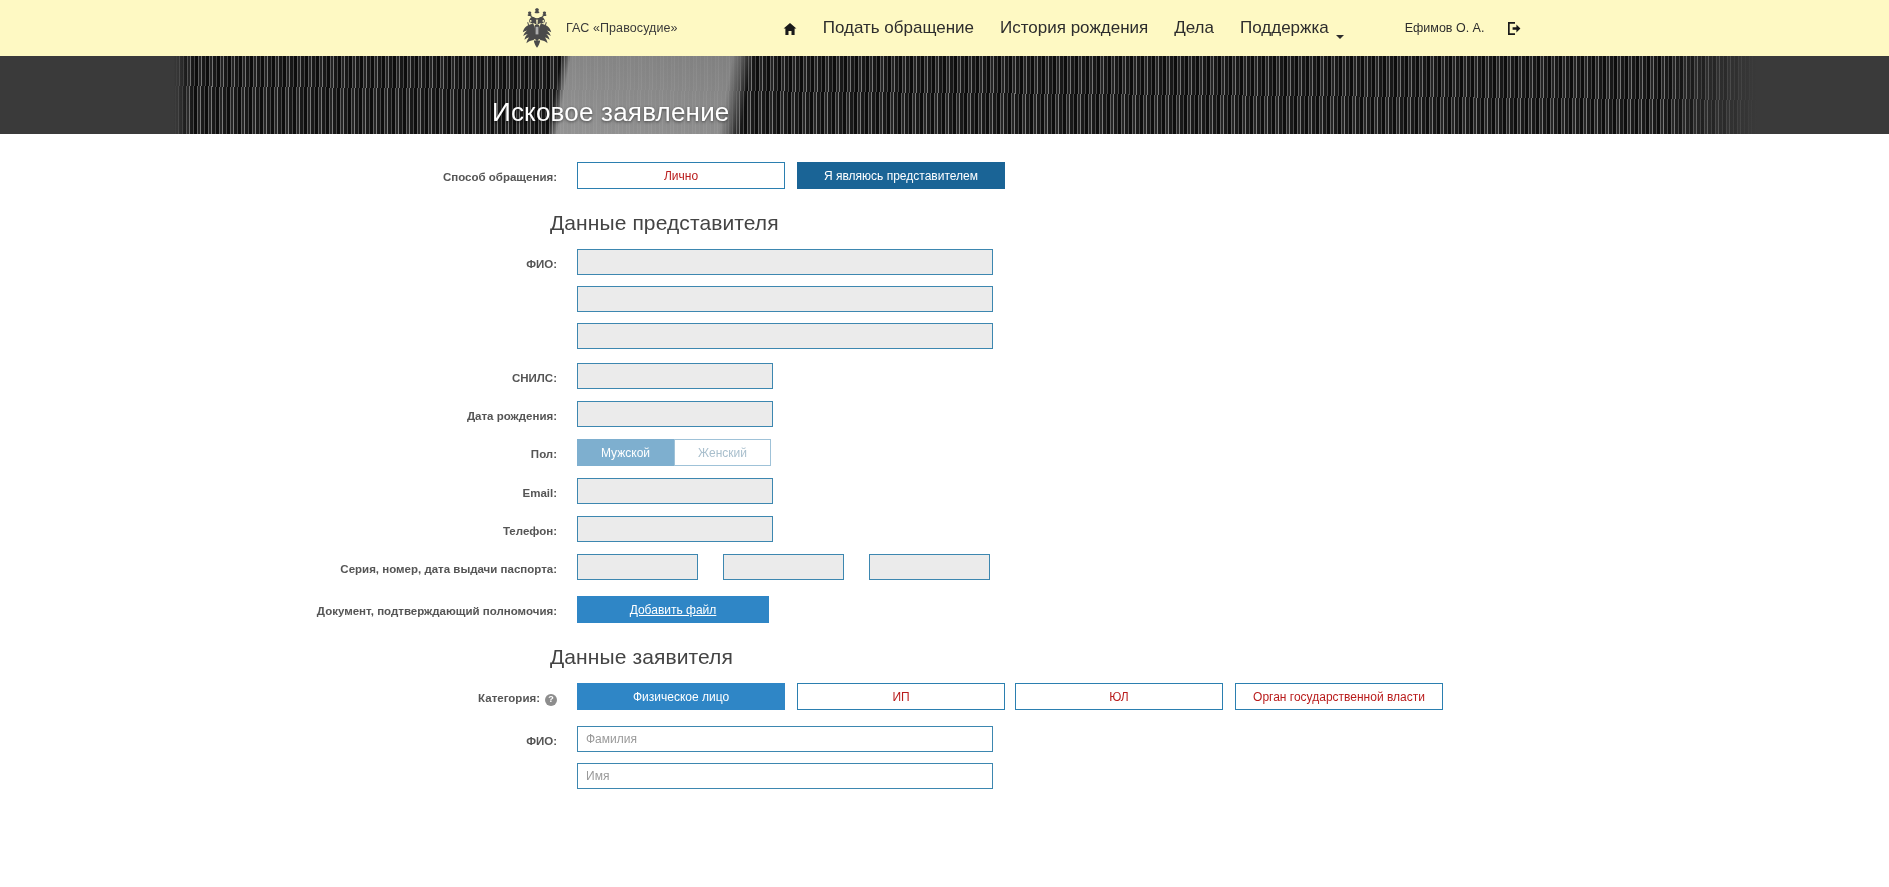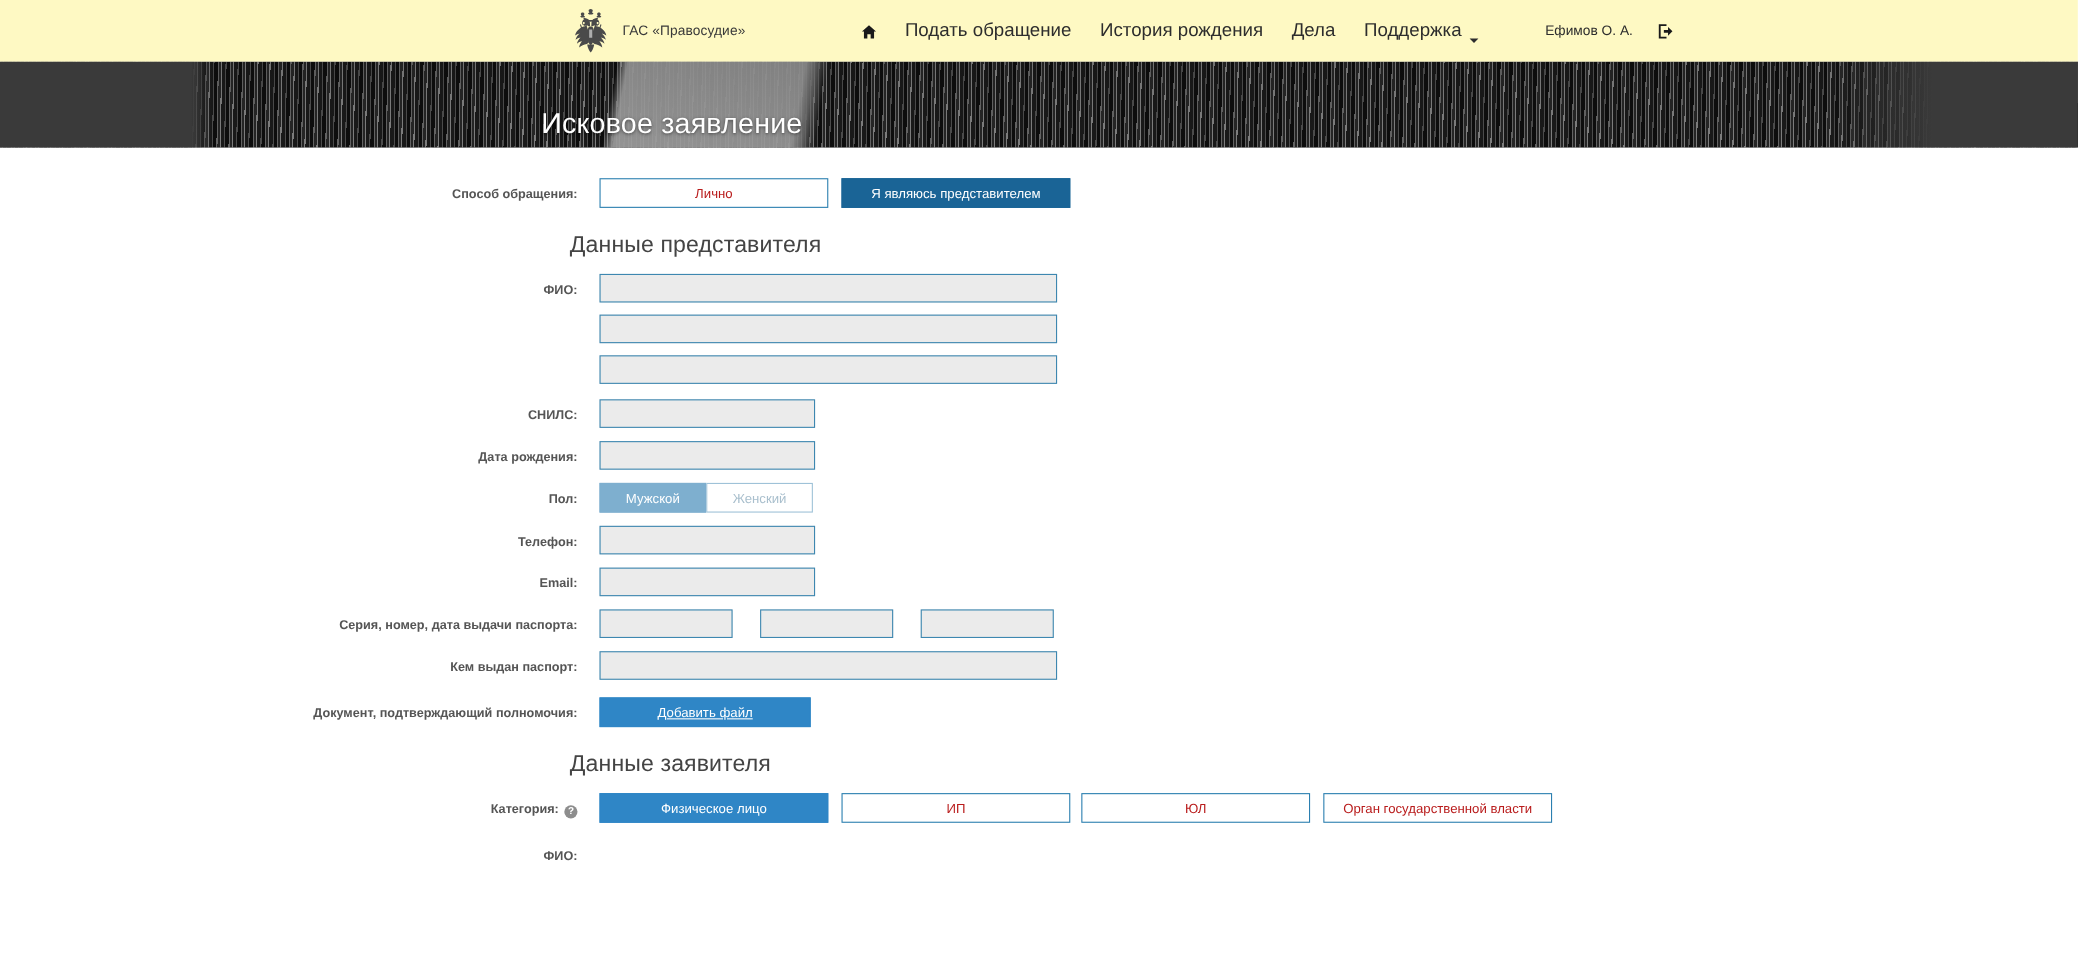--- a/index.html
+++ b/index.html
@@ -131,20 +131,21 @@
     text-shadow: 0 1px 3px rgba(0,0,0,.55);
     white-space: nowrap;
   }
 
   
   .form-scroll {
     height: 753px;
     overflow: hidden;
     background: #fff;
     padding-top: 28px;
+    margin-left: 32px;
   }
   .form-inner { width: 100%; }
 
   .row {
     display: flex;
     align-items: flex-start;
     margin-bottom: 12px;
   }
   .label-col {
     width: 545px;          
@@ -401,57 +402,49 @@
       <div class="field-col">
         <div class="btn-pair" style="gap:0">
           <button class="btn w-quarter solid-muted">Мужской</button>
           <button class="btn w-quarter muted-ghost">Женский</button>
         </div>
       </div>
     </div>
 
     <div class="row">
       <div class="label-col centered">
+        <span>Email:</span>
+      </div>
+      <div class="field-col">
+        <input class="inp w-mid" type="text" value="" style="">
+      </div>
+    </div>
+
+    <div class="row">
+      <div class="label-col centered">
         <span>Телефон:</span>
-      </div>
-      <div class="field-col">
-        <input class="inp w-mid" type="text" value="" style="">
-      </div>
-    </div>
-
-    <div class="row">
-      <div class="label-col centered">
-        <span>Email:</span>
       </div>
       <div class="field-col">
         <input class="inp w-mid" type="text" value="" style="">
       </div>
     </div>
 
     <div class="row">
       <div class="label-col centered">
         <span>Серия, номер, дата выдачи паспорта:</span>
       </div>
       <div class="field-col">
         <div class="trio">
           <input class="inp w-third" type="text" value="" style="">
           <input class="inp w-third" type="text" value="" style="">
           <input class="inp w-third" type="text" value="" style="">
         </div>
       </div>
     </div>
 
-    <div class="row">
-      <div class="label-col centered">
-        <span>Кем выдан паспорт:</span>
-      </div>
-      <div class="field-col">
-        <input class="inp w-wide" type="text" value="" style="">
-      </div>
-    </div>
 
     <div class="row" style="margin-top:16px">
       <div class="label-col centered" style="text-align:right">
         <span>Документ, подтверждающий полномочия:</span>
       </div>
       <div class="field-col">
         <button class="file-btn">Добавить файл</button>
       </div>
     </div>
 
@@ -473,16 +466,22 @@
             <button class="btn w-half">Орган государственной власти</button>
           </div>
         </div>
       </div>
     </div>
 
     <div class="row" style="margin-top:16px">
       <div class="label-col">
         <span>ФИО:</span>
       </div>
+      <div class="field-col">
+        <div class="stack">
+          <input class="inp enabled w-wide" type="text" placeholder="Фамилия" style="">
+          <input class="inp enabled w-wide" type="text" placeholder="Имя" style="">
+        </div>
+      </div>
     </div>
 
   </div>
 </main>
 
 </body></html>

